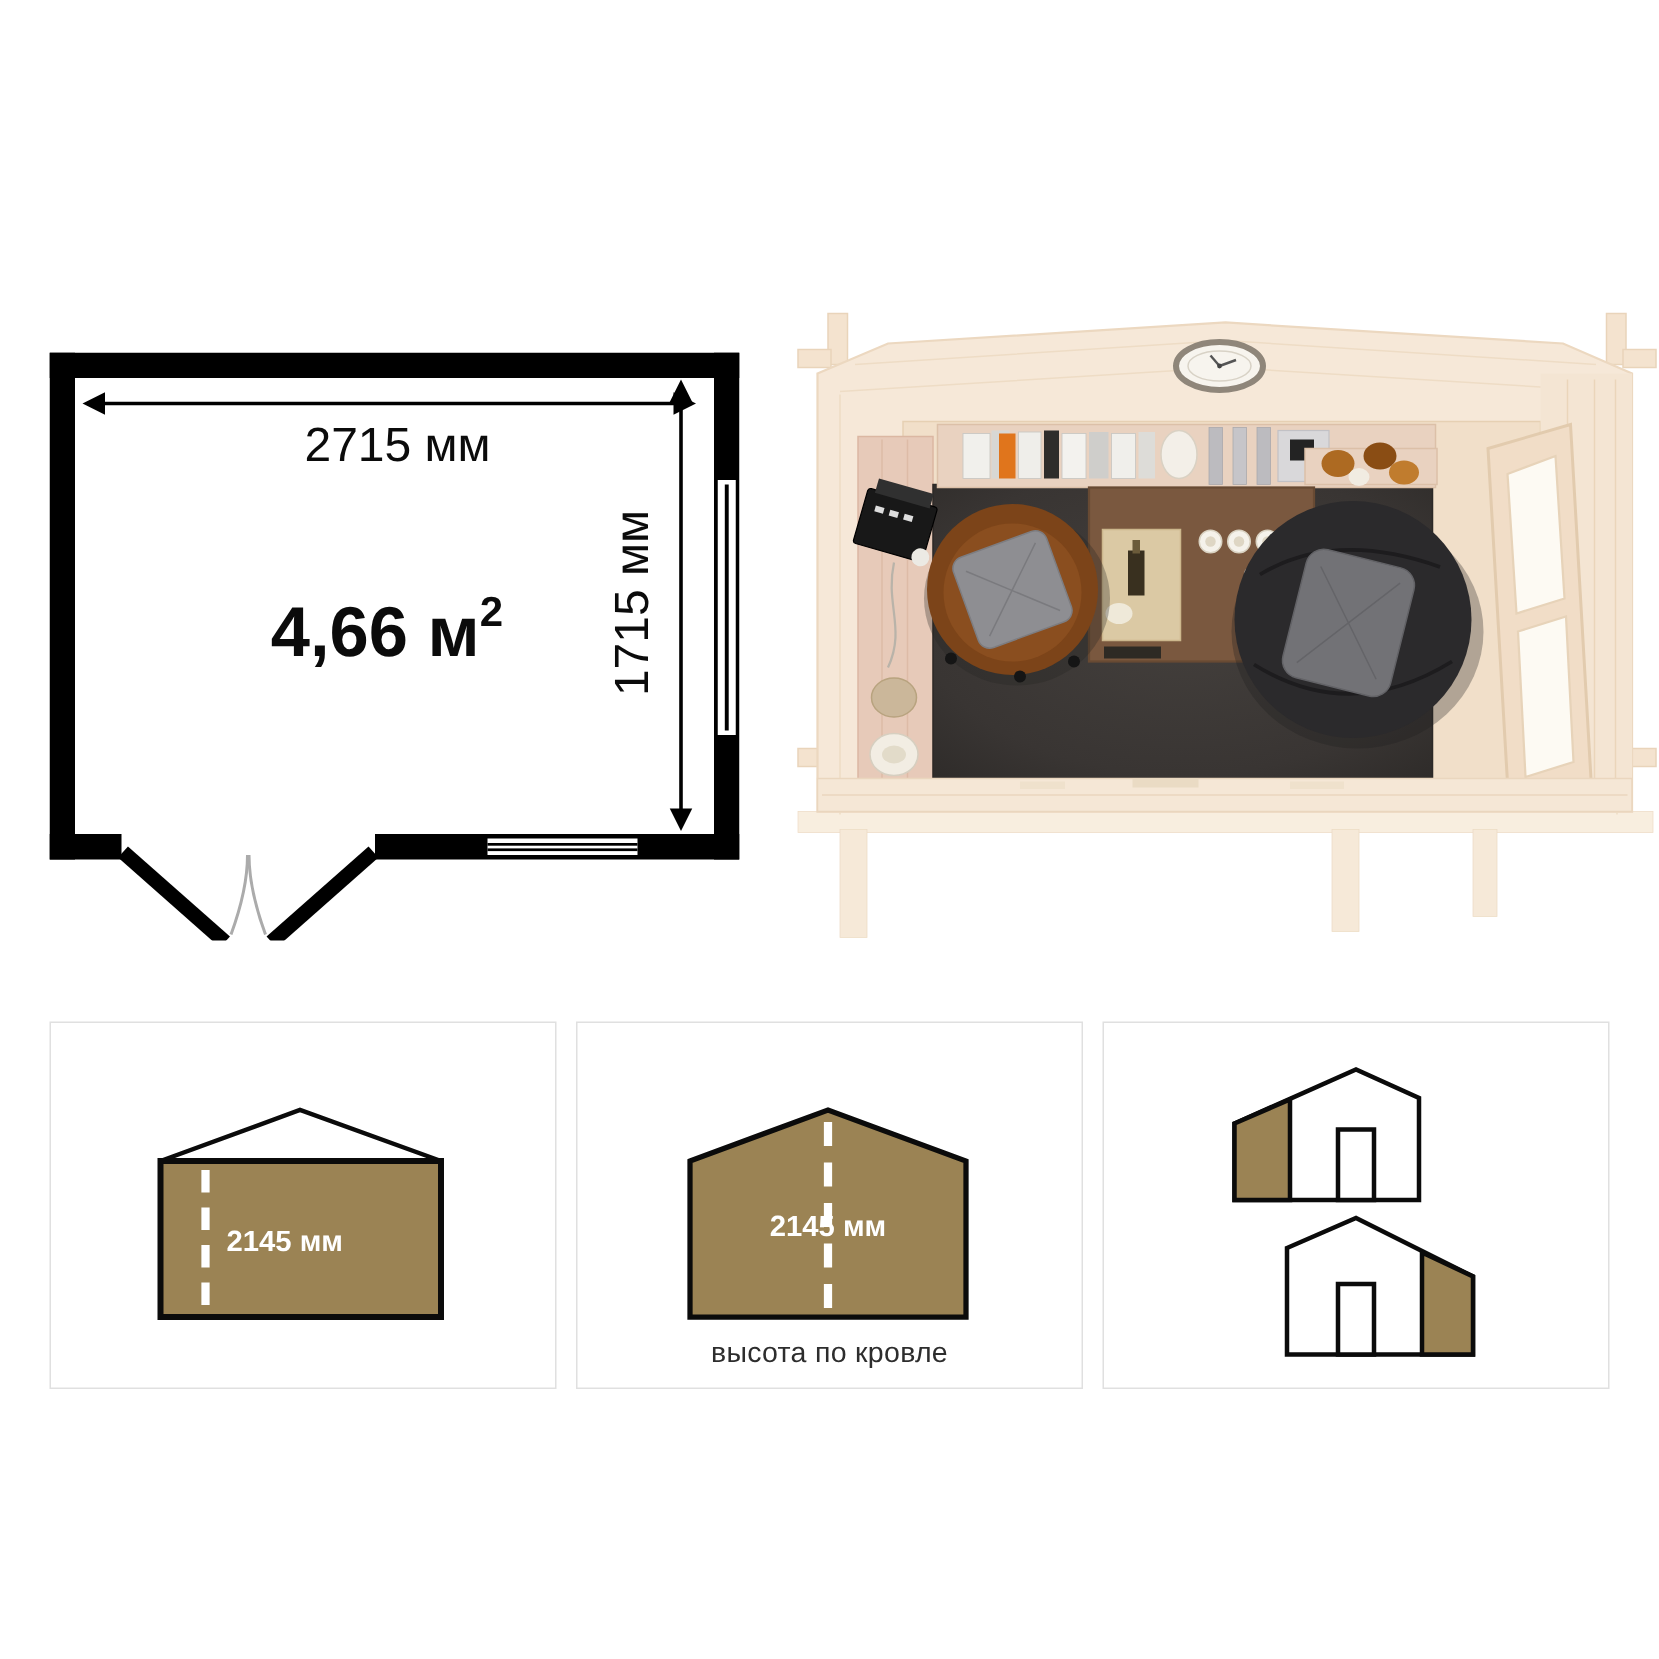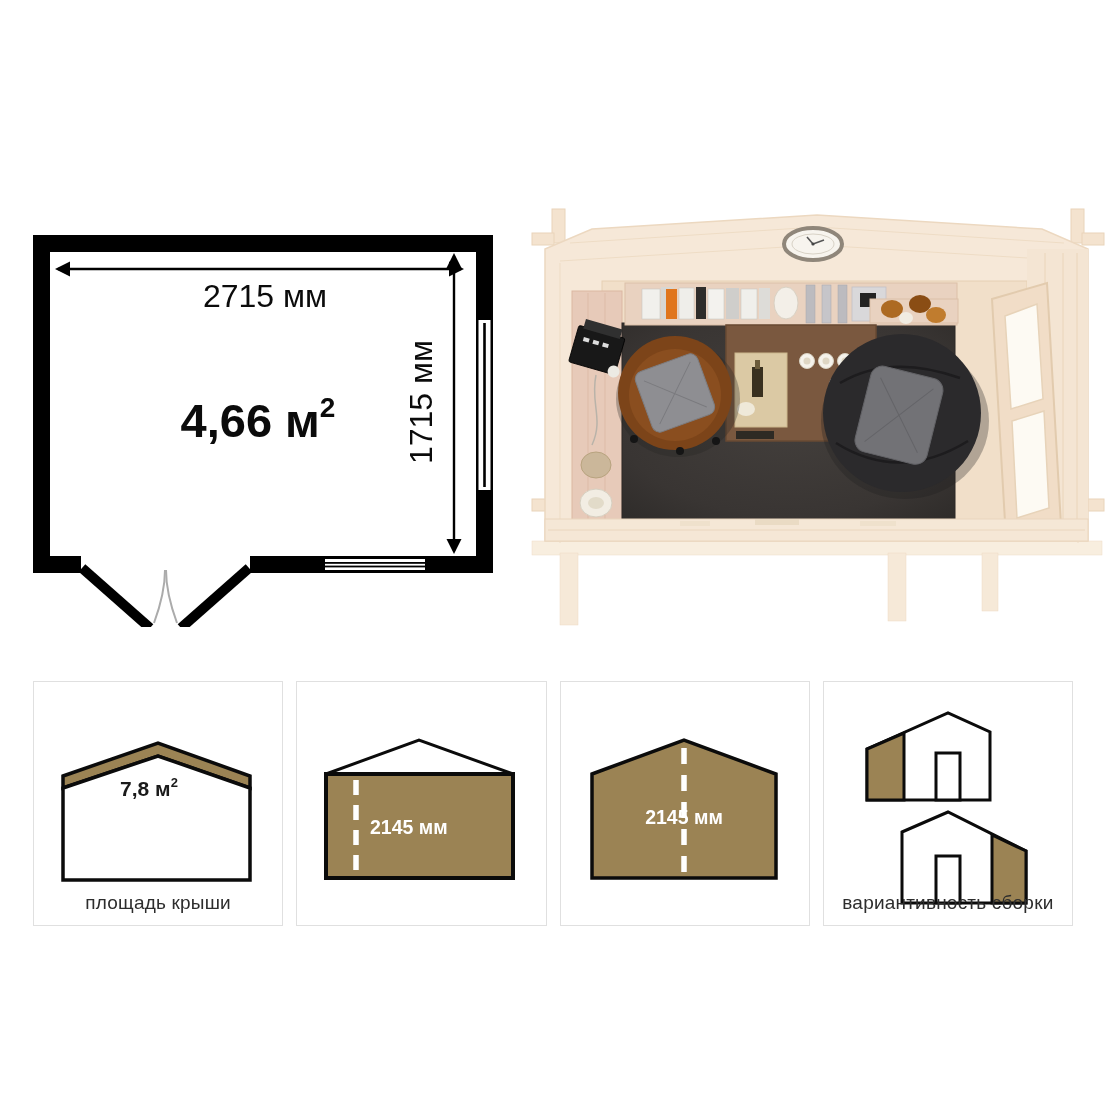--- a/index.html
+++ b/index.html
@@ -214,58 +214,50 @@
     <path d="M66,172 C60,200 74,216 62,242" stroke="#b9b3a9" stroke-width="1.5" fill="none"></path>
     <g>
       <ellipse cx="66" cy="262" rx="15" ry="13" fill="#cbb79a" stroke="#b8a37f" stroke-width="1"></ellipse>
       <ellipse cx="66" cy="300" rx="16" ry="14" fill="#f2ede3" stroke="#d6cfc0" stroke-width="1"></ellipse>
       <ellipse cx="66" cy="300" rx="8" ry="6" fill="#e2dbc9"></ellipse>
     </g>
   </svg>
 
   <div class="cards">
 
-    <div class="card">
-      <svg width="250" height="225" viewBox="0 0 250 225">
-        <polygon class="brown stroke-ink" stroke-width="3.5" points="30,92 125,59 217,92 217,104 125,72 30,104"></polygon>
-        <polygon fill="#ffffff" class="stroke-ink" stroke-width="3.5" points="30,104 125,72 217,104 217,196 30,196"></polygon>
-        <text x="116" y="112" text-anchor="middle" font-size="21" font-weight="bold" fill="#1a1a1a"><tspan>7,8 м</tspan><tspan dy="-9" font-size="13">2</tspan></text>
-      </svg>
-      <div class="card-label">площадь крыши</div>
-    </div>
 
     <div class="card">
       <svg width="250" height="225" viewBox="0 0 250 225">
         <polyline points="30,90 123,56 217,90" fill="none" class="stroke-ink" stroke-width="3"></polyline>
         <rect x="30" y="90" width="187" height="104" class="brown stroke-ink" stroke-width="4"></rect>
         <line x1="60" y1="96" x2="60" y2="188" stroke="#fff" stroke-width="5.5" stroke-dasharray="15 10"></line>
         <text x="74" y="150" font-size="19.5" font-weight="bold" fill="#ffffff">2145 мм</text>
       </svg>
     </div>
 
     <div class="card">
       <svg width="250" height="225" viewBox="0 0 250 225">
         <polygon class="brown stroke-ink" stroke-width="3.5" points="32,90 124,56 216,90 216,194 32,194"></polygon>
         <line x1="124" y1="64" x2="124" y2="190" stroke="#fff" stroke-width="5.5" stroke-dasharray="16 11"></line>
         <text x="124" y="140" text-anchor="middle" font-size="19.5" font-weight="bold" fill="#ffffff">2145 мм</text>
       </svg>
+      <div class="card-label">высота по кровле</div>
     </div>
 
     <div class="card">
       <svg width="250" height="225" viewBox="0 0 250 225">
 
         <g>
           <polygon fill="#ffffff" class="stroke-ink" stroke-width="3" points="44,65 125,29 167,48 167,116 44,116"></polygon>
           <polygon class="brown stroke-ink" stroke-width="3" points="44,65 81,49 81,116 44,116"></polygon>
           <rect x="113" y="69" width="24" height="47" fill="#ffffff" class="stroke-ink" stroke-width="3"></rect>
         </g>
 
         <g>
           <polygon fill="#ffffff" class="stroke-ink" stroke-width="3" points="79,148 125,128 203,167 203,219 79,219"></polygon>
           <polygon class="brown stroke-ink" stroke-width="3" points="169,151 203,167 203,219 169,219"></polygon>
           <rect x="113" y="172" width="24" height="47" fill="#ffffff" class="stroke-ink" stroke-width="3"></rect>
         </g>
       </svg>
-      <div class="card-label">вариантивность сборки</div>
     </div>
 
   </div>
 </div>
 
 </body></html>

